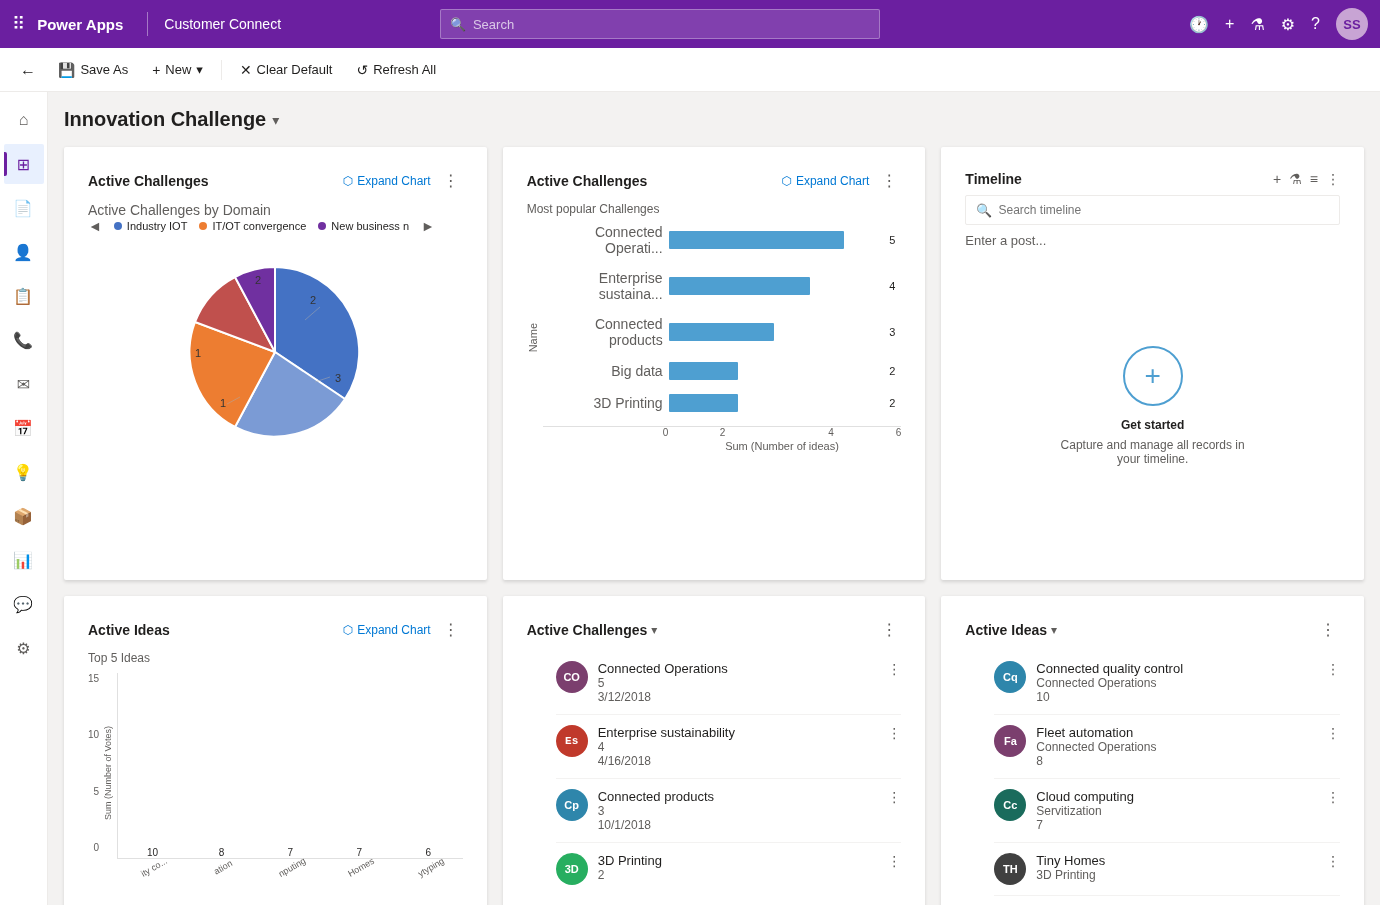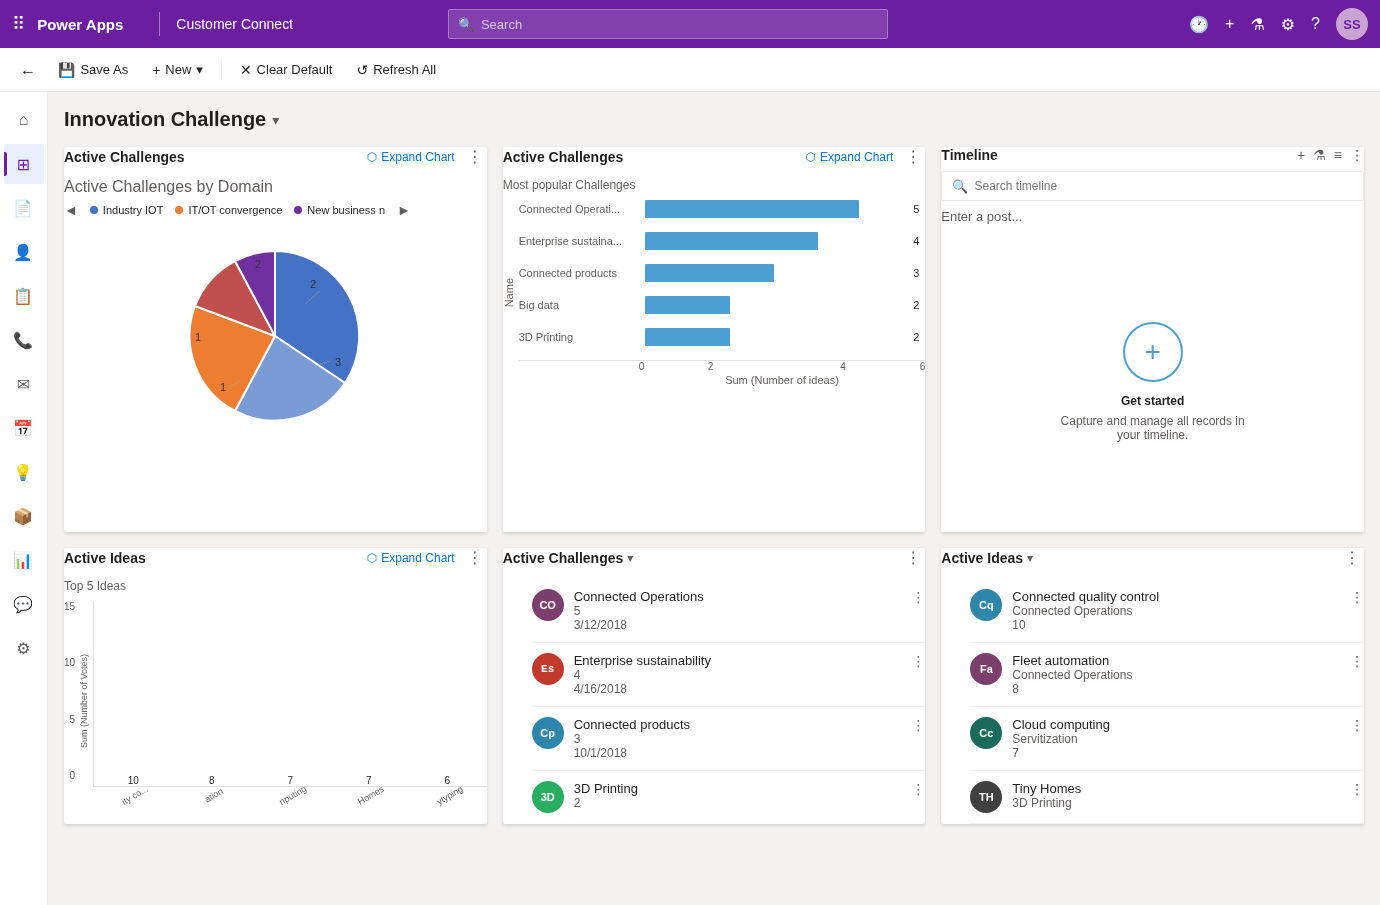--- a/index.html
+++ b/index.html
@@ -9,21 +9,21 @@
     .top-nav {
       background: #6b1fa0;
       height: 48px;
       display: flex;
       align-items: center;
       padding: 0 12px;
       gap: 8px;
       color: white;
     }
     .top-nav .grid-icon { font-size: 18px; cursor: pointer; margin-right: 4px; }
-    .top-nav .app-name { font-size: 15px; font-weight: 600; margin-right: 20px; }
+    .top-nav .app-name { font-size: 15px; font-weight: 600; margin-right: 8px; }
     .top-nav .divider { width: 1px; height: 24px; background: rgba(255,255,255,0.4); margin: 0 8px; }
     .top-nav .app-title { font-size: 14px; }
     .top-nav .search-box {
       flex: 1;
       max-width: 440px;
       margin: 0 auto;
       background: rgba(255,255,255,0.15);
       border: 1px solid rgba(255,255,255,0.3);
       border-radius: 2px;
       display: flex;
@@ -128,21 +128,21 @@
       display: grid;
       grid-template-columns: 1fr 1fr 1fr;
       gap: 16px;
     }
 
     
     .card {
       background: white;
       border-radius: 2px;
       box-shadow: 0 1.6px 3.6px rgba(0,0,0,0.13);
-      padding: 0;
+      padding: 24px;
     }
 
     .card-header {
       display: flex;
       align-items: center;
       margin-bottom: 12px;
     }
     .card-title { font-size: 14px; font-weight: 600; flex: 1; }
     .card-header .expand-btn {
       display: flex; align-items: center; gap: 4px;
@@ -159,21 +159,21 @@
     .pie-legend {
       display: flex; gap: 12px; margin-bottom: 8px; flex-wrap: wrap;
       align-items: center;
     }
     .legend-item { display: flex; align-items: center; gap: 5px; font-size: 11px; }
     .legend-dot { width: 8px; height: 8px; border-radius: 50%; }
     .legend-nav { cursor: pointer; color: #605e5c; font-size: 14px; }
 
     .pie-container { display: flex; justify-content: center; align-items: center; height: 220px; position: relative; }
     .bar-row { display: flex; align-items: center; margin-bottom: 14px; gap: 6px; }
-    .bar-label { font-size: 11px; color: #605e5c; width: 120px; }
+    .bar-label { font-size: 14px; color: #605e5c; width: 120px; text-align: right; }
     .bar-track { flex: 1; position: relative; height: 18px; }
     .bar-fill { background: #4e9fd1; height: 100%; border-radius: 1px; }
     .bar-value { font-size: 11px; color: #201f1e; margin-left: 4px; min-width: 12px; }
     .timeline-header { display: flex; align-items: center; margin-bottom: 8px; }
     .timeline-title { font-size: 14px; font-weight: 600; flex: 1; }
     .timeline-actions { display: flex; gap: 8px; align-items: center; }
     .timeline-actions span { cursor: pointer; color: #605e5c; font-size: 14px; }
     .timeline-search {
       display: flex; align-items: center; gap: 6px;
       border: 1px solid #edebe9; border-radius: 2px;
@@ -285,21 +285,21 @@
 
       <div class="card">
         <div class="card-header">
           <span class="card-title">Active Challenges</span>
           <button class="expand-btn">
             <span>⬡</span>
             <span>Expand Chart</span>
           </button>
           <button class="more-btn">⋮</button>
         </div>
-        <div style="font-size:16px;color:#605e5c;margin-bottom:6px;">Active Challenges by Domain</div>
+        <div style="font-size:14px;color:#605e5c;">Active Challenges by Domain</div>
         <div class="pie-legend">
           <span class="legend-nav">◄</span>
           <div class="legend-item">
             <div class="legend-dot" style="background:#4472c4;"></div>
             <span>Industry IOT</span>
           </div>
           <div class="legend-item">
             <div class="legend-dot" style="background:#ed7d31;"></div>
             <span>IT/OT convergence</span>
           </div>

